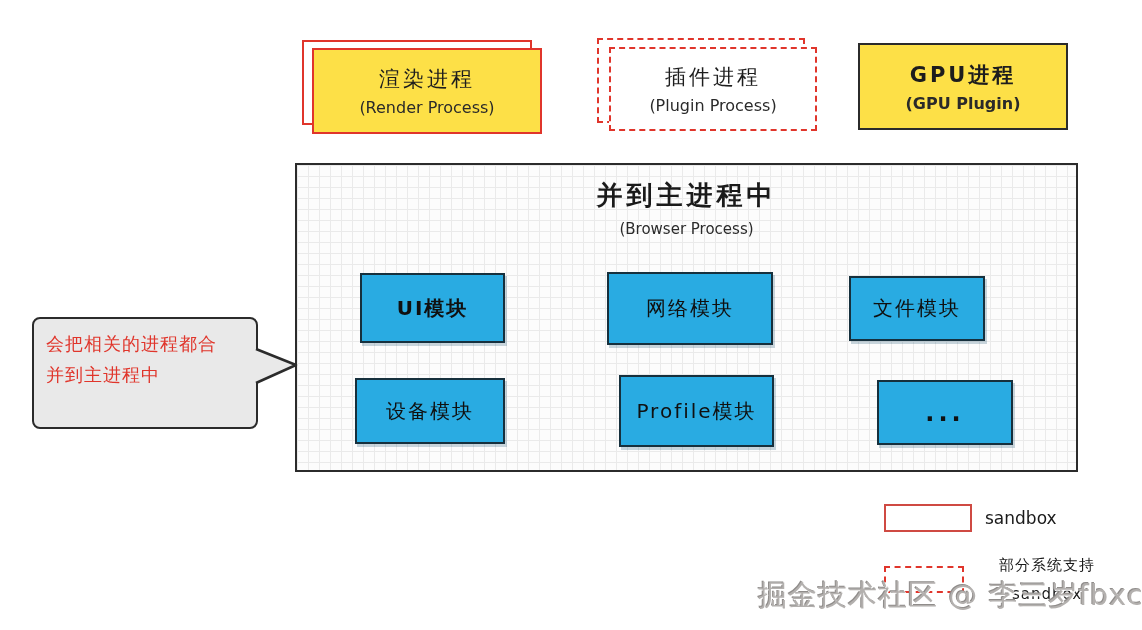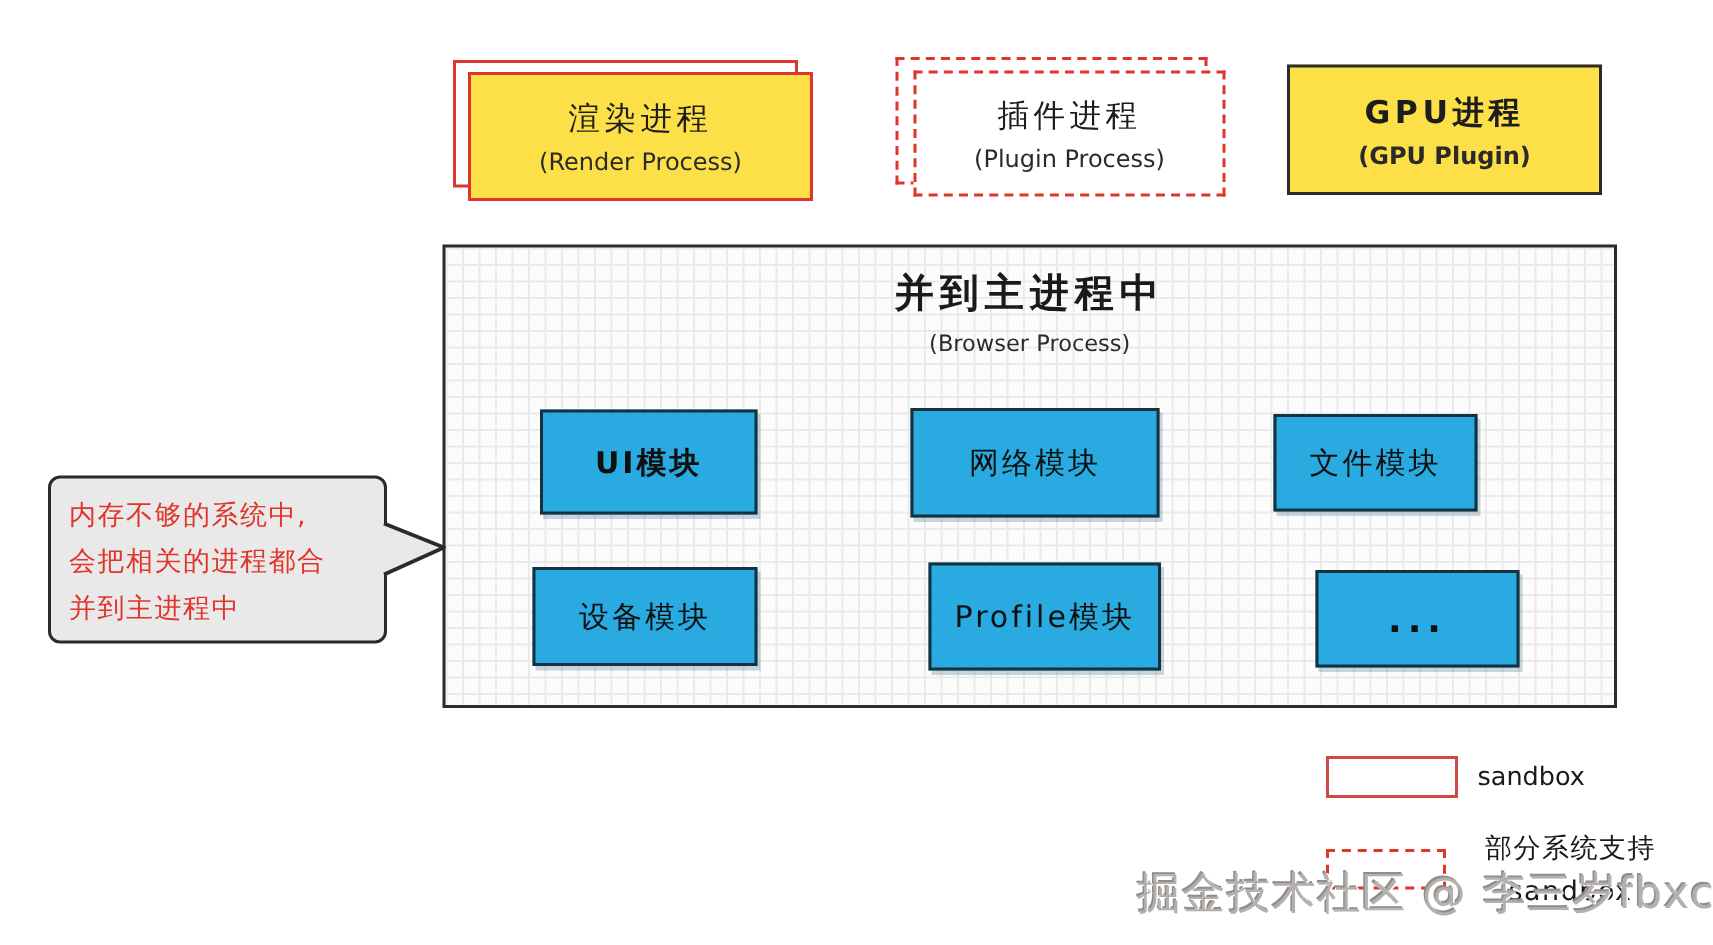--- a/index.html
+++ b/index.html
@@ -84,21 +84,21 @@
     left: 884px; top: 504px; width: 88px; height: 28px;
     border: 2px solid #cf4a43; background: #ffffff;
   }
   .legend-label-1 { left: 985px; top: 508px; font-size: 17px; color: #1a1a1a; }
   .legend-swatch-dashed {
     left: 884px; top: 566px; width: 80px; height: 27px;
     border: 2px dashed #e0352b; background: transparent;
   }
   .legend-label-2 {
     left: 972px; top: 551px; width: 150px;
-    font-size: 18px; color: #1a1a1a;
+    font-size: 15px; color: #1a1a1a;
     text-align: center; line-height: 29px; letter-spacing: 1px;
   }
 
   
   .wm-juejin {
     left: 758px; top: 576px;
     font-size: 29px;
     color: #b3b0ae;
     letter-spacing: 1px;
     text-shadow: 1px 1px 0 #ffffff, -1px -1px 0 #908d8b;
@@ -143,21 +143,20 @@
   </div>
 
   <div class="abs module" style="left:360px; top:273px; width:145px; height:70px;font-weight:bold;">UI模块</div>
   <div class="abs module" style="left:607px; top:272px; width:166px; height:73px;">网络模块</div>
   <div class="abs module" style="left:849px; top:276px; width:136px; height:65px;">文件模块</div>
   <div class="abs module" style="left:355px; top:378px; width:150px; height:66px;">设备模块</div>
   <div class="abs module" style="left:580px; top:375px; width:155px; height:72px;margin-left:39px;">Profile模块</div>
   <div class="abs module module-dots" style="left:877px; top:380px; width:136px; height:65px;">...</div>
 
   <div class="abs bubble">
-    <div>内存不够的系统中,</div>
     <div>会把相关的进程都合</div>
     <div>并到主进程中</div>
   </div>
   <svg class="abs bubble-tail" width="46" height="46" viewBox="0 0 46 46">
     <path d="M2,6 L42,22 L2,40" fill="#e9e9e9" stroke="#2b2b2b" stroke-width="2.5" stroke-linejoin="round"></path>
   </svg>
 
   <div class="abs legend-swatch-solid"></div>
   <div class="abs legend-label-1">sandbox</div>
 

